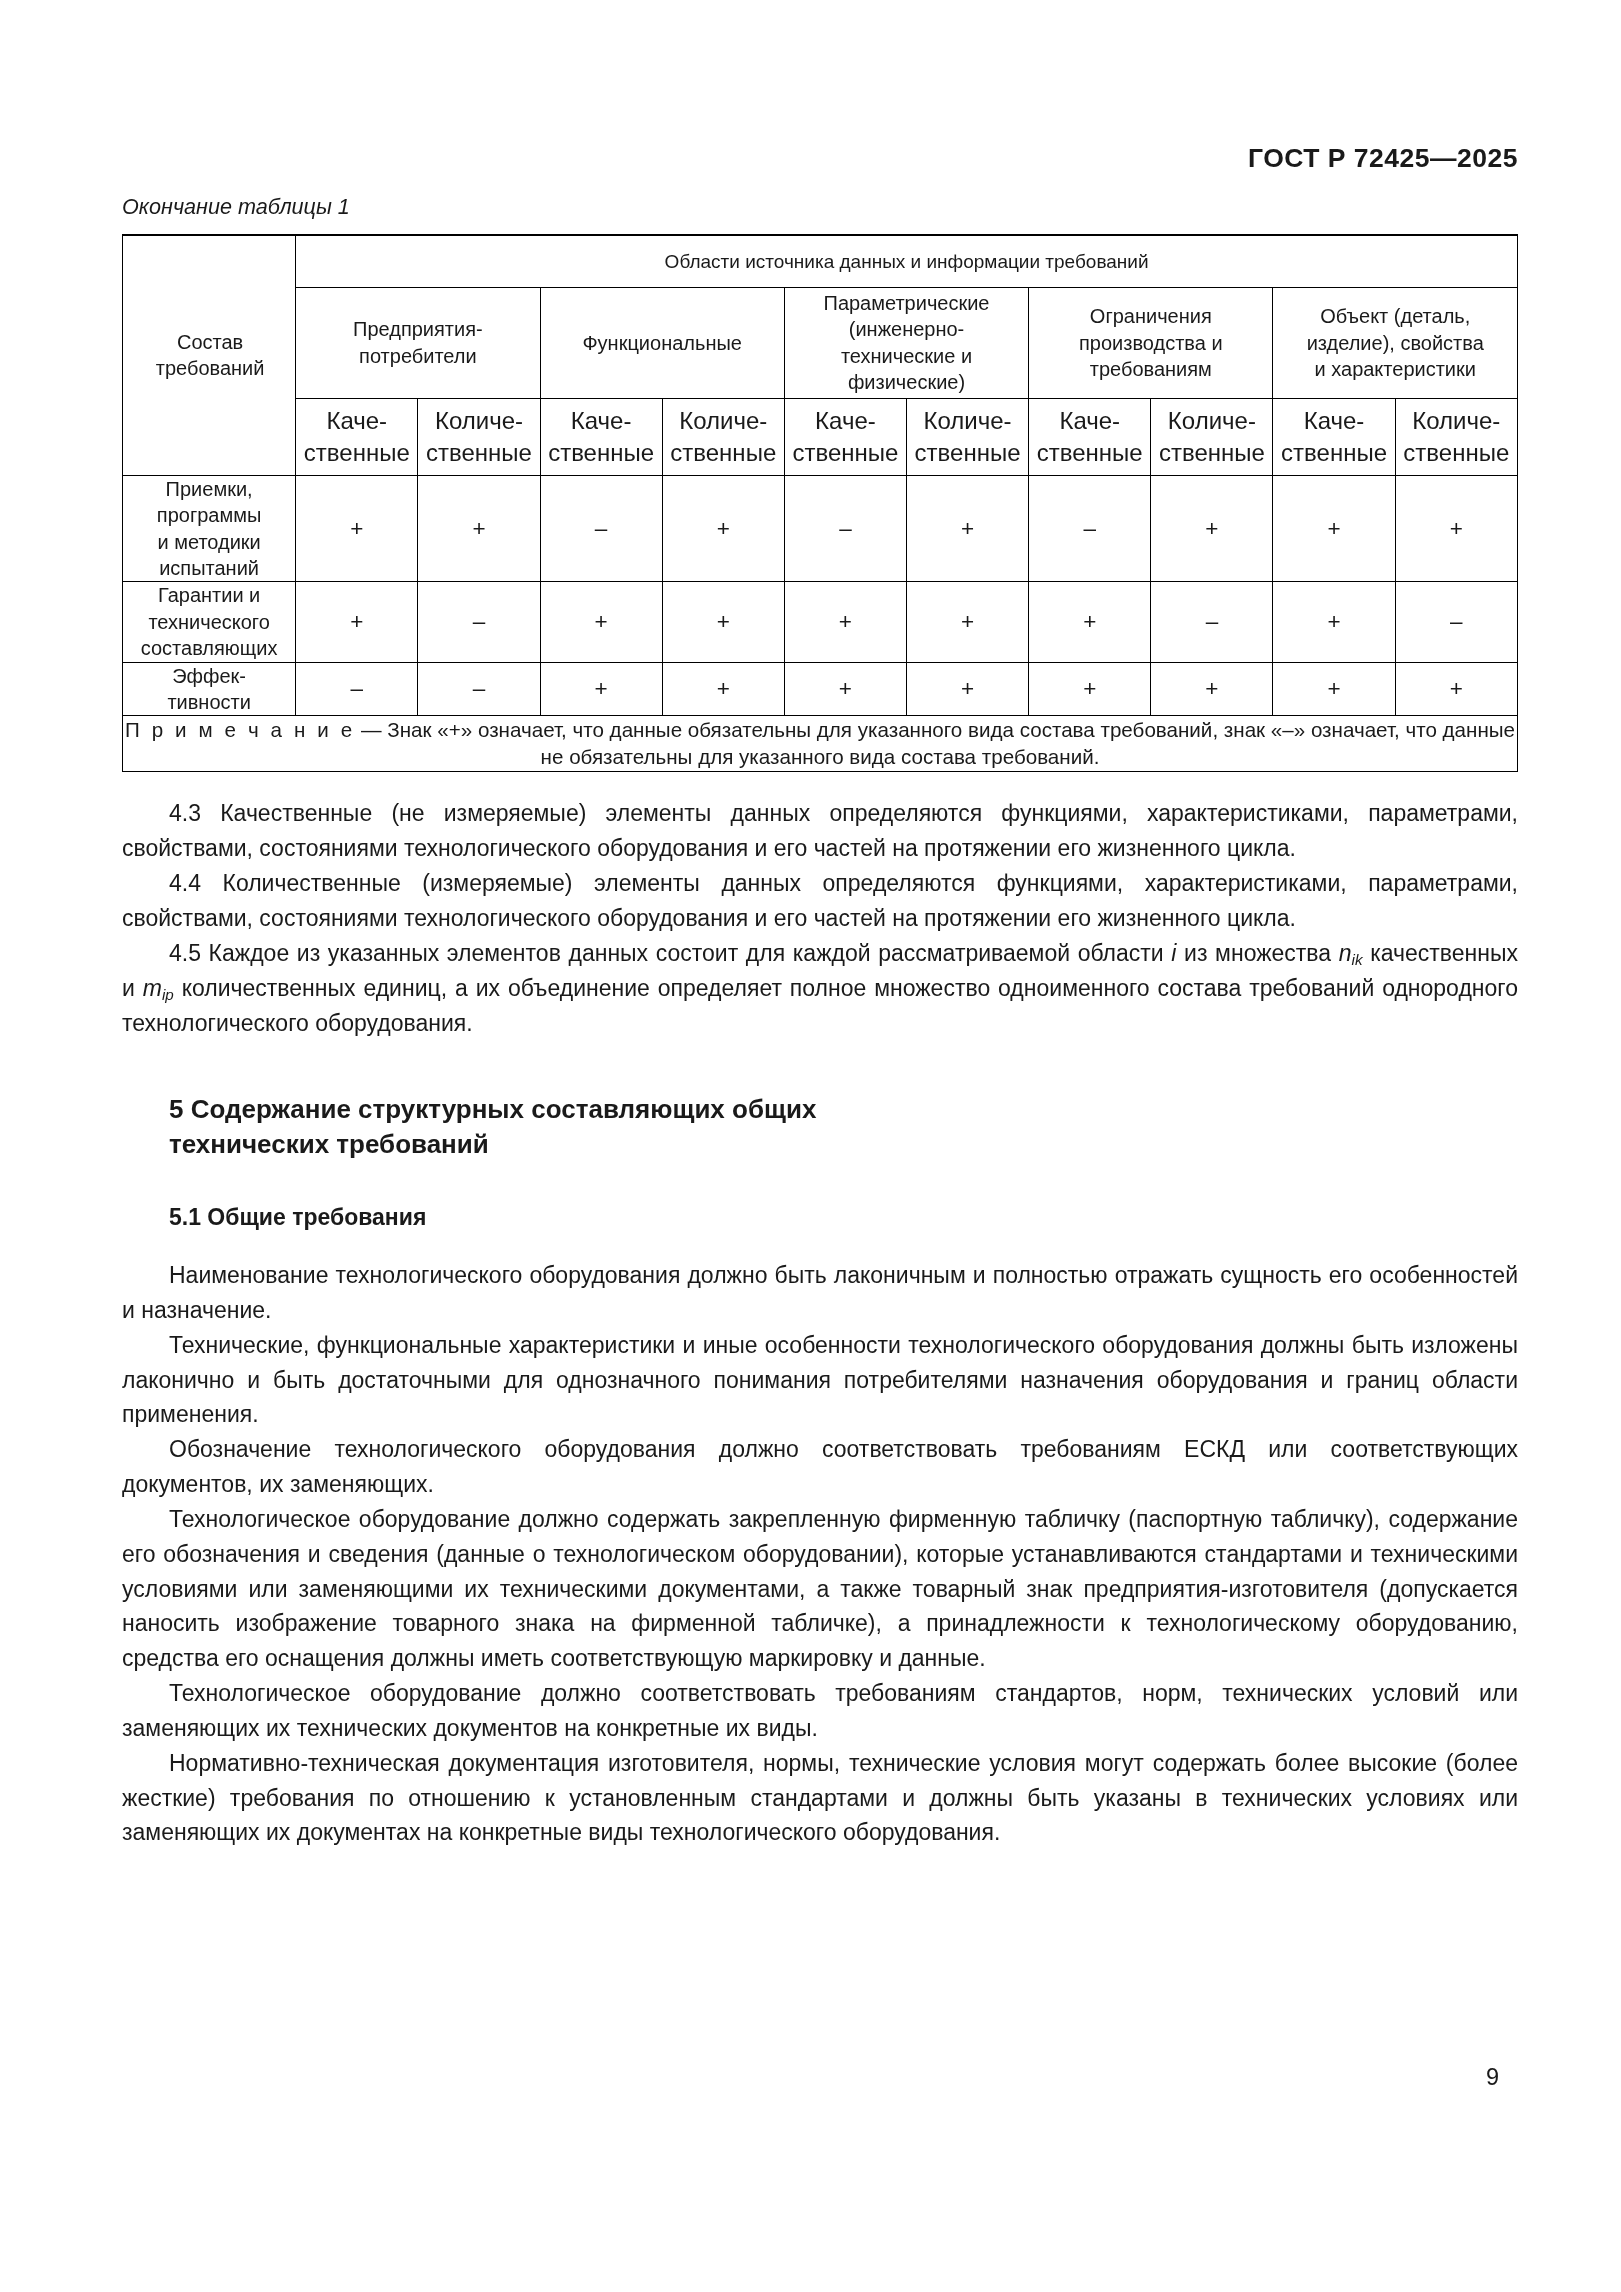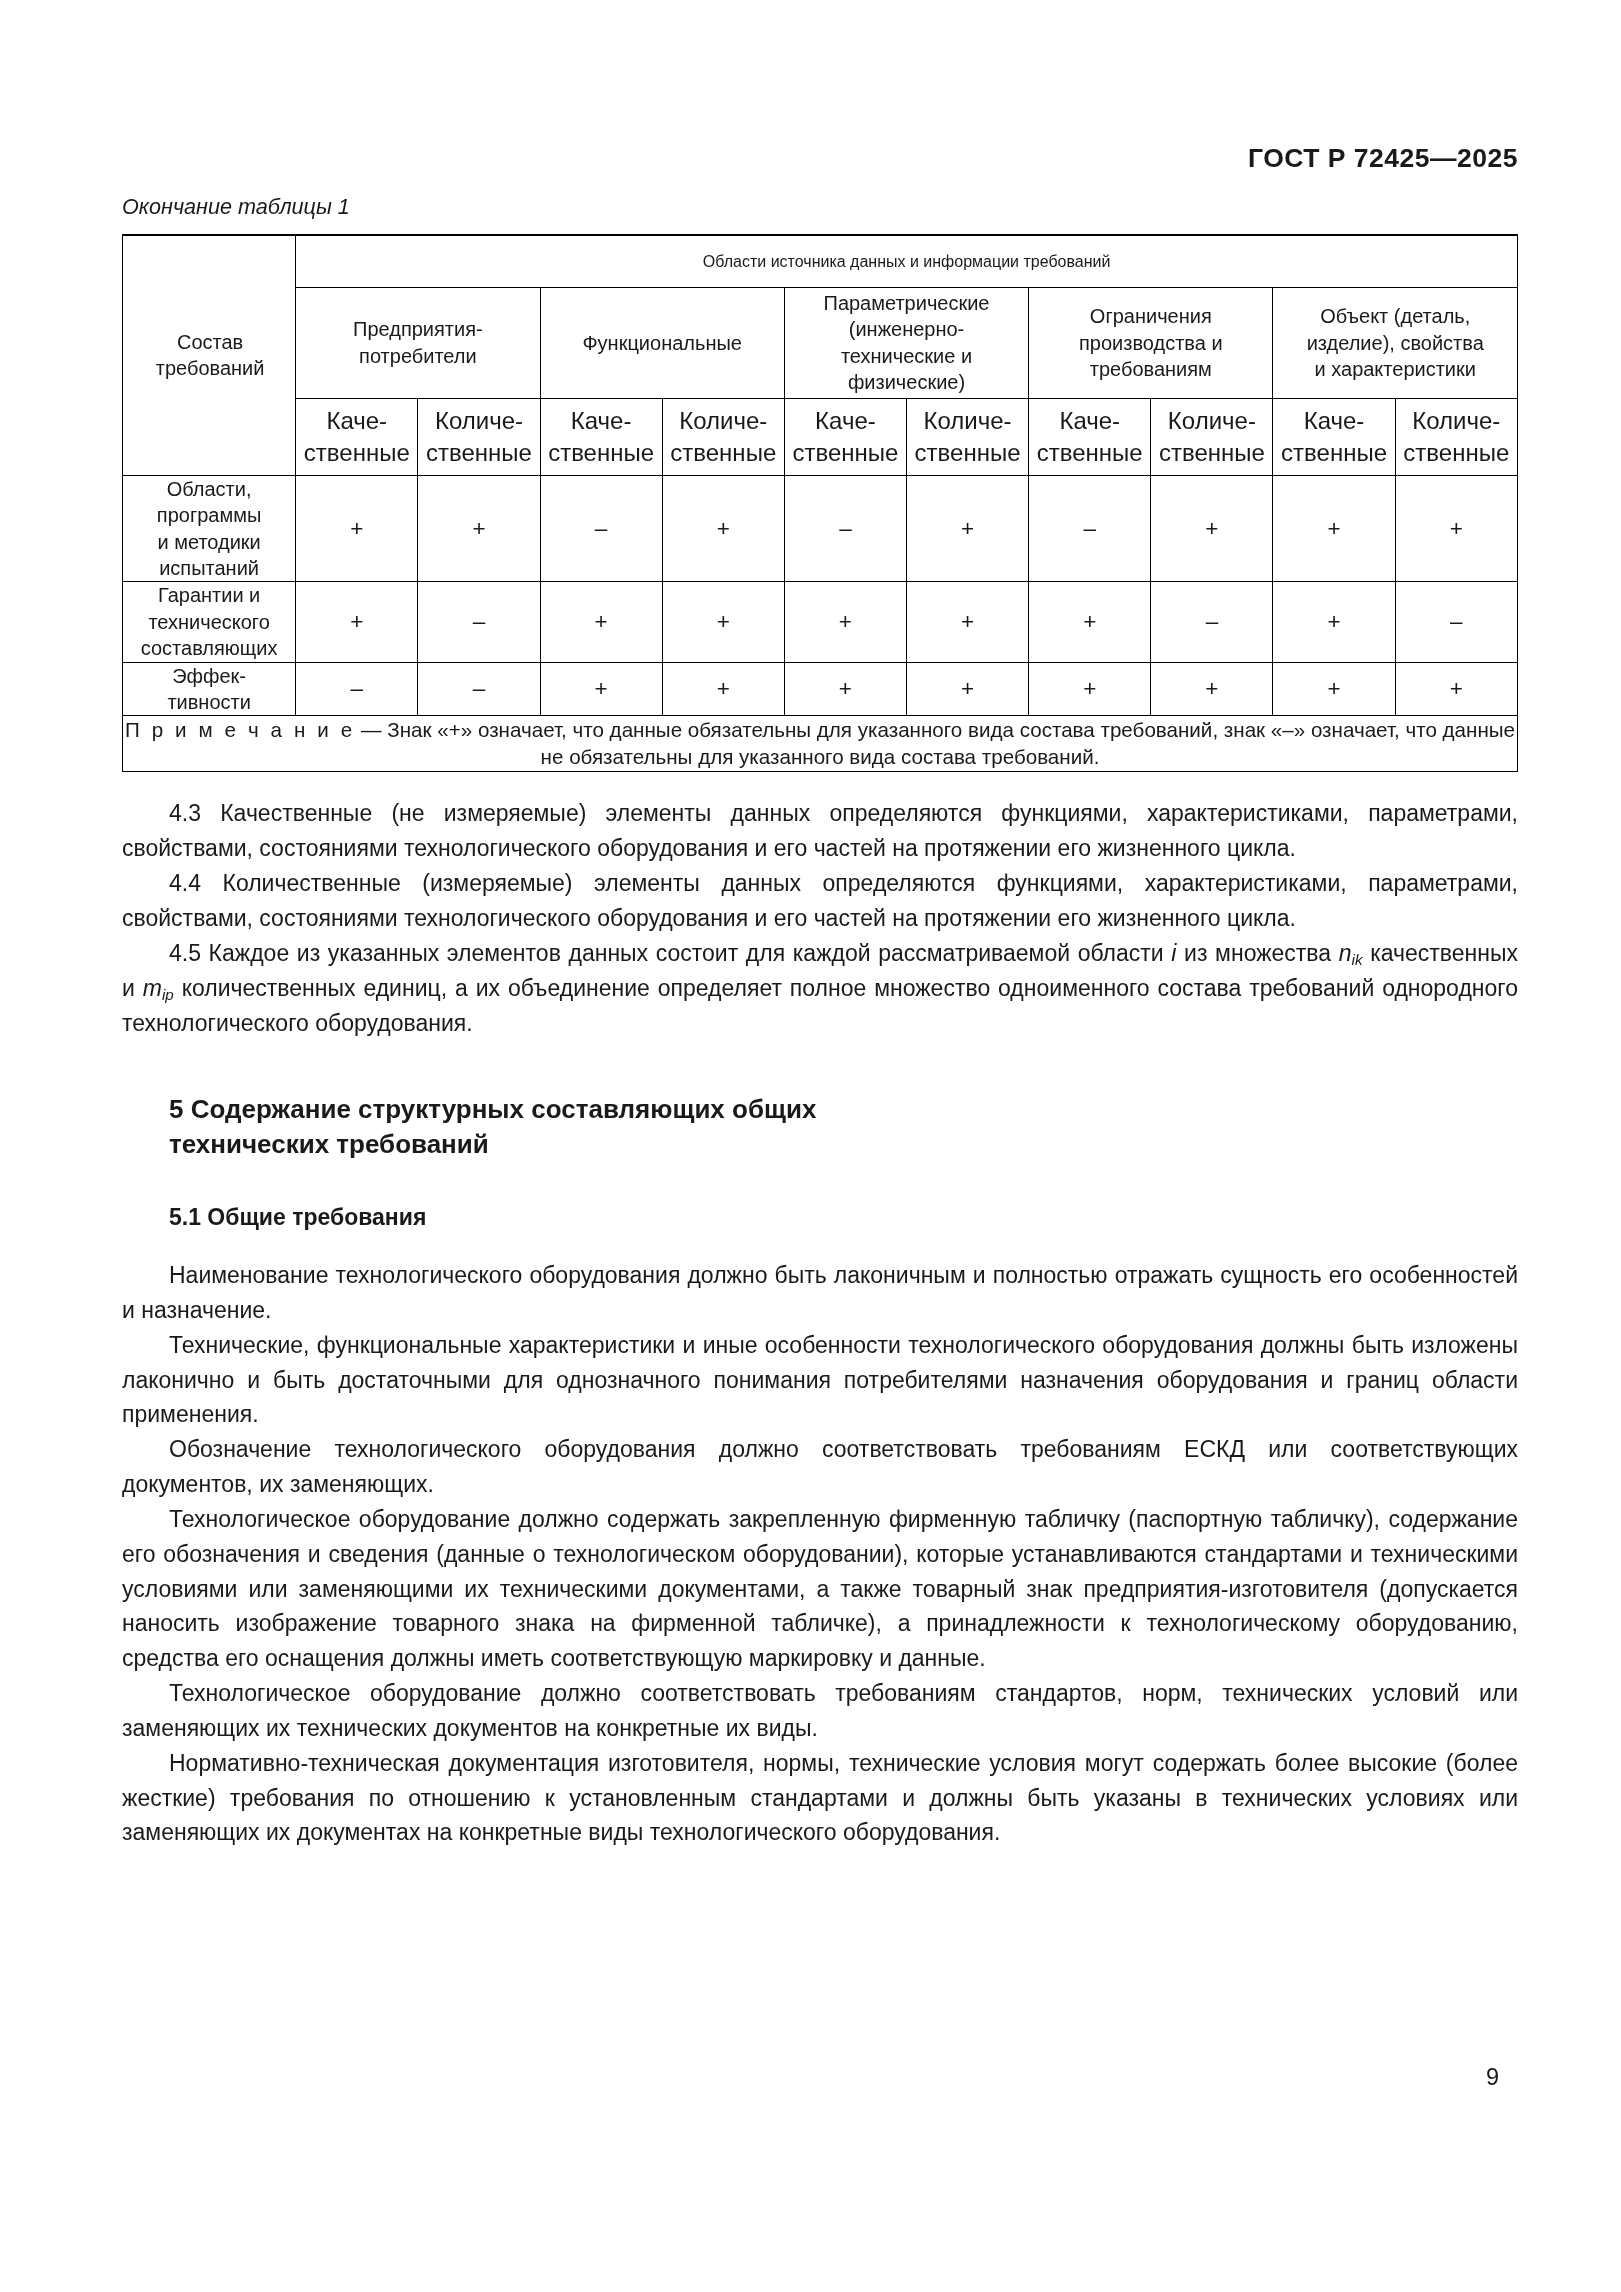--- a/index.html
+++ b/index.html
@@ -59,21 +59,21 @@
     border: 1.6px solid #000;
     padding: 0;
     font-weight: normal;
     vertical-align: middle;
     text-align: center;
     line-height: 1.32;
   }
   table.req-table .outer-top td { border-top-width: 2.9px; }
   .grp-head {
     height: 51px;
-    font-size: 16px;
+    font-size: 19px;
   }
   .sub-head {
     height: 110px;
     padding: 2.9px 5.9px;
   }
   .qty-head {
     height: 76px;
     font-size: 24px;
   }
   .rowlabel {
@@ -238,21 +238,21 @@
             <span>ственные</span>
           </td>
           <td class="qty-head">
             <span>Количе-</span><br>
             <span>ственные</span>
           </td>
         </tr>
 
         <tr>
           <td class="rowlabel">
-            <span>Области,</span><br>
+            <span>Приемки,</span><br>
             <span>программы</span><br>
             <span>и методики</span><br>
             <span>испытаний</span>
           </td>
           <td class="mark-cell">+</td>
           <td class="mark-cell">+</td>
           <td class="mark-cell">–</td>
           <td class="mark-cell">+</td>
           <td class="mark-cell">–</td>
           <td class="mark-cell">+</td>

